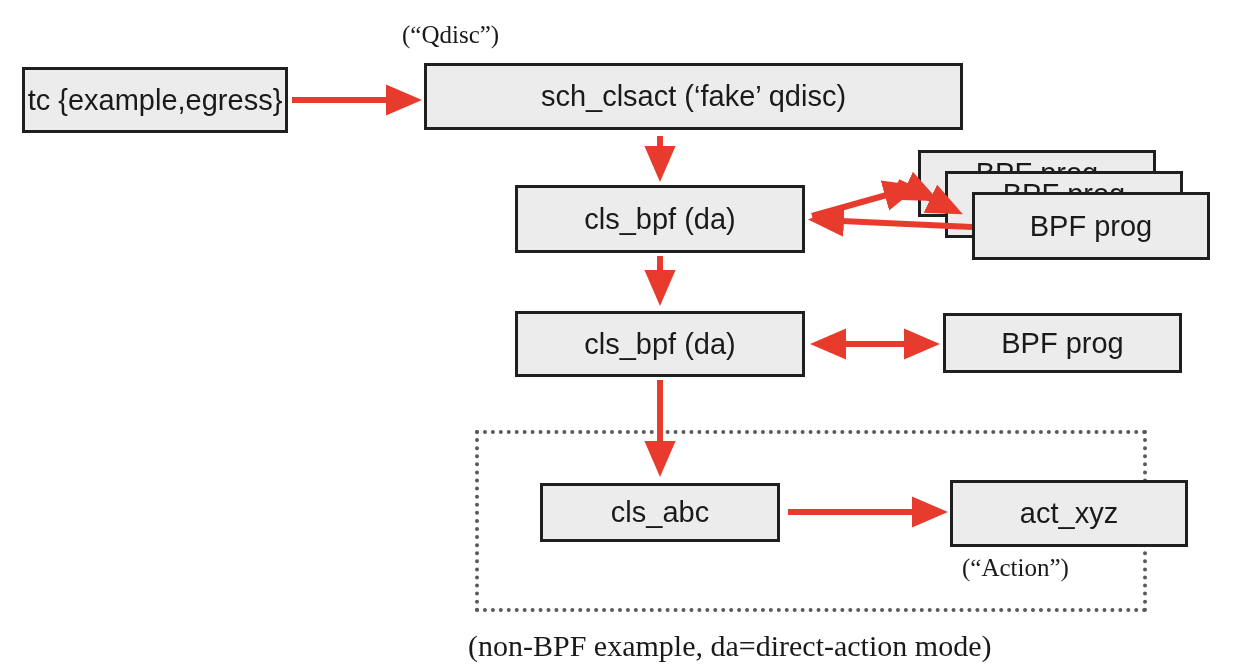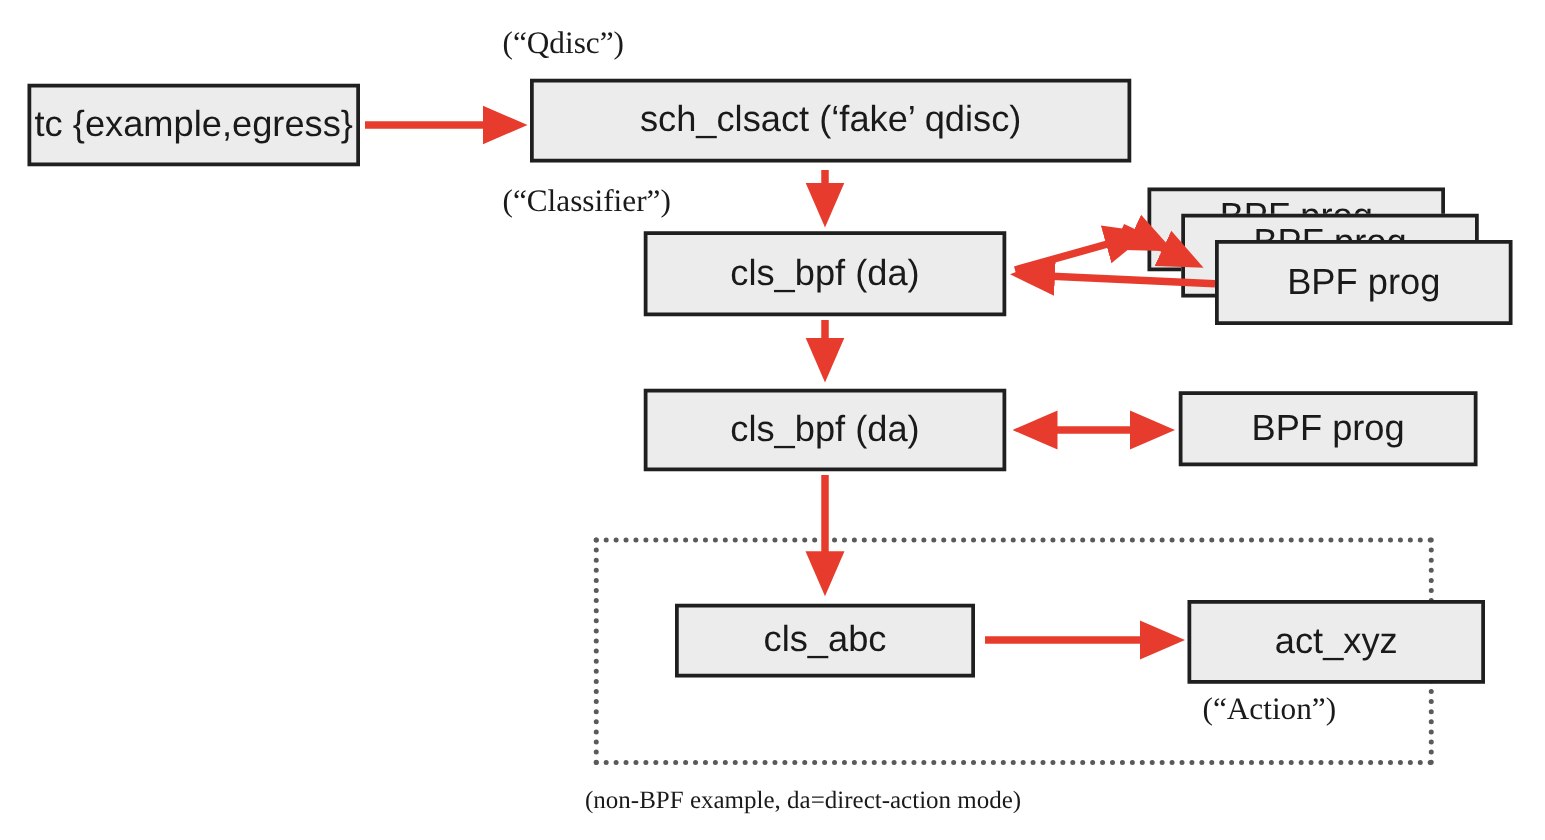--- a/index.html
+++ b/index.html
@@ -13,21 +13,21 @@
     background:var(--box-fill,#ececec);
     border:3px solid var(--box-border,#1f1f1f);
     display:flex;align-items:center;justify-content:center;
     font-size:29px;line-height:1;white-space:nowrap;
     box-sizing:border-box;
   }
   .box .lift{transform:translateY(-10px);}
   .annot{
     position:absolute;font-size:25px;line-height:1.1;white-space:nowrap;font-family:Liberation Serif, serif;
   }
-  .caption{font-size:20px;}
+  .caption{font-size:30px;}
   .dotted-outline{
     position:absolute;left:475px;top:430px;width:672px;height:182px;
     border:4px dotted var(--dotted-border,#5a5a5a);
     box-sizing:border-box;z-index:0;
   }
   .node{z-index:1;}
   svg.arrows{
     position:absolute;left:0;top:0;z-index:2;pointer-events:none;
   }
   svg.arrows path{stroke:var(--arrow,#e73c2d);stroke-width:6;fill:none;}
@@ -47,21 +47,21 @@
     <span class="lift">BPF prog</span>
   </div>
   <div class="box node" style="left:972px;top:192px;width:238px;height:68px">
     <span>BPF prog</span>
   </div>
 
   <div class="box node" style="left:22px;top:67px;width:266px;height:66px">
     <span>tc {example,egress}</span>
   </div>
 
-  <div class="box node" style="left:424px;top:63px;width:481px;height:67px">
+  <div class="box node" style="left:424px;top:63px;width:539px;height:67px">
     <span>sch_clsact (‘fake’ qdisc)</span>
   </div>
 
   <div class="box node" style="left:515px;top:185px;width:290px;height:68px">
     <span>cls_bpf (da)</span>
   </div>
 
   <div class="box node" style="left:515px;top:311px;width:290px;height:66px">
     <span>cls_bpf (da)</span>
   </div>
@@ -72,21 +72,20 @@
 
   <div class="box node" style="left:950px;top:480px;width:238px;height:67px">
     <span>act_xyz</span>
   </div>
 
   <div class="box node" style="left:540px;top:483px;width:240px;height:59px">
     <span>cls_abc</span>
   </div>
 
   <div class="annot" style="left:402px;top:21px">(“Qdisc”)</div>
-  <div class="annot" style="left:402px;top:148px">(“Classifier”)</div>
   <div class="annot" style="left:962px;top:554px">(“Action”)</div>
   <div class="annot caption" style="left:468px;top:629px">(non-BPF example, da=direct-action mode)</div>
 
   <svg class="arrows" width="1236" height="672" viewBox="0 0 1236 672">
     <defs>
       <marker id="ah" viewBox="0 0 6 6" markerWidth="6" markerHeight="6" refX="4" refY="3" orient="auto-start-reverse" markerUnits="strokeWidth">
         <path d="M0,0.4 L6,3 L0,5.6 Z"></path>
       </marker>
     </defs>
     <path d="M292,100 H410" marker-end="url(#ah)"></path>

